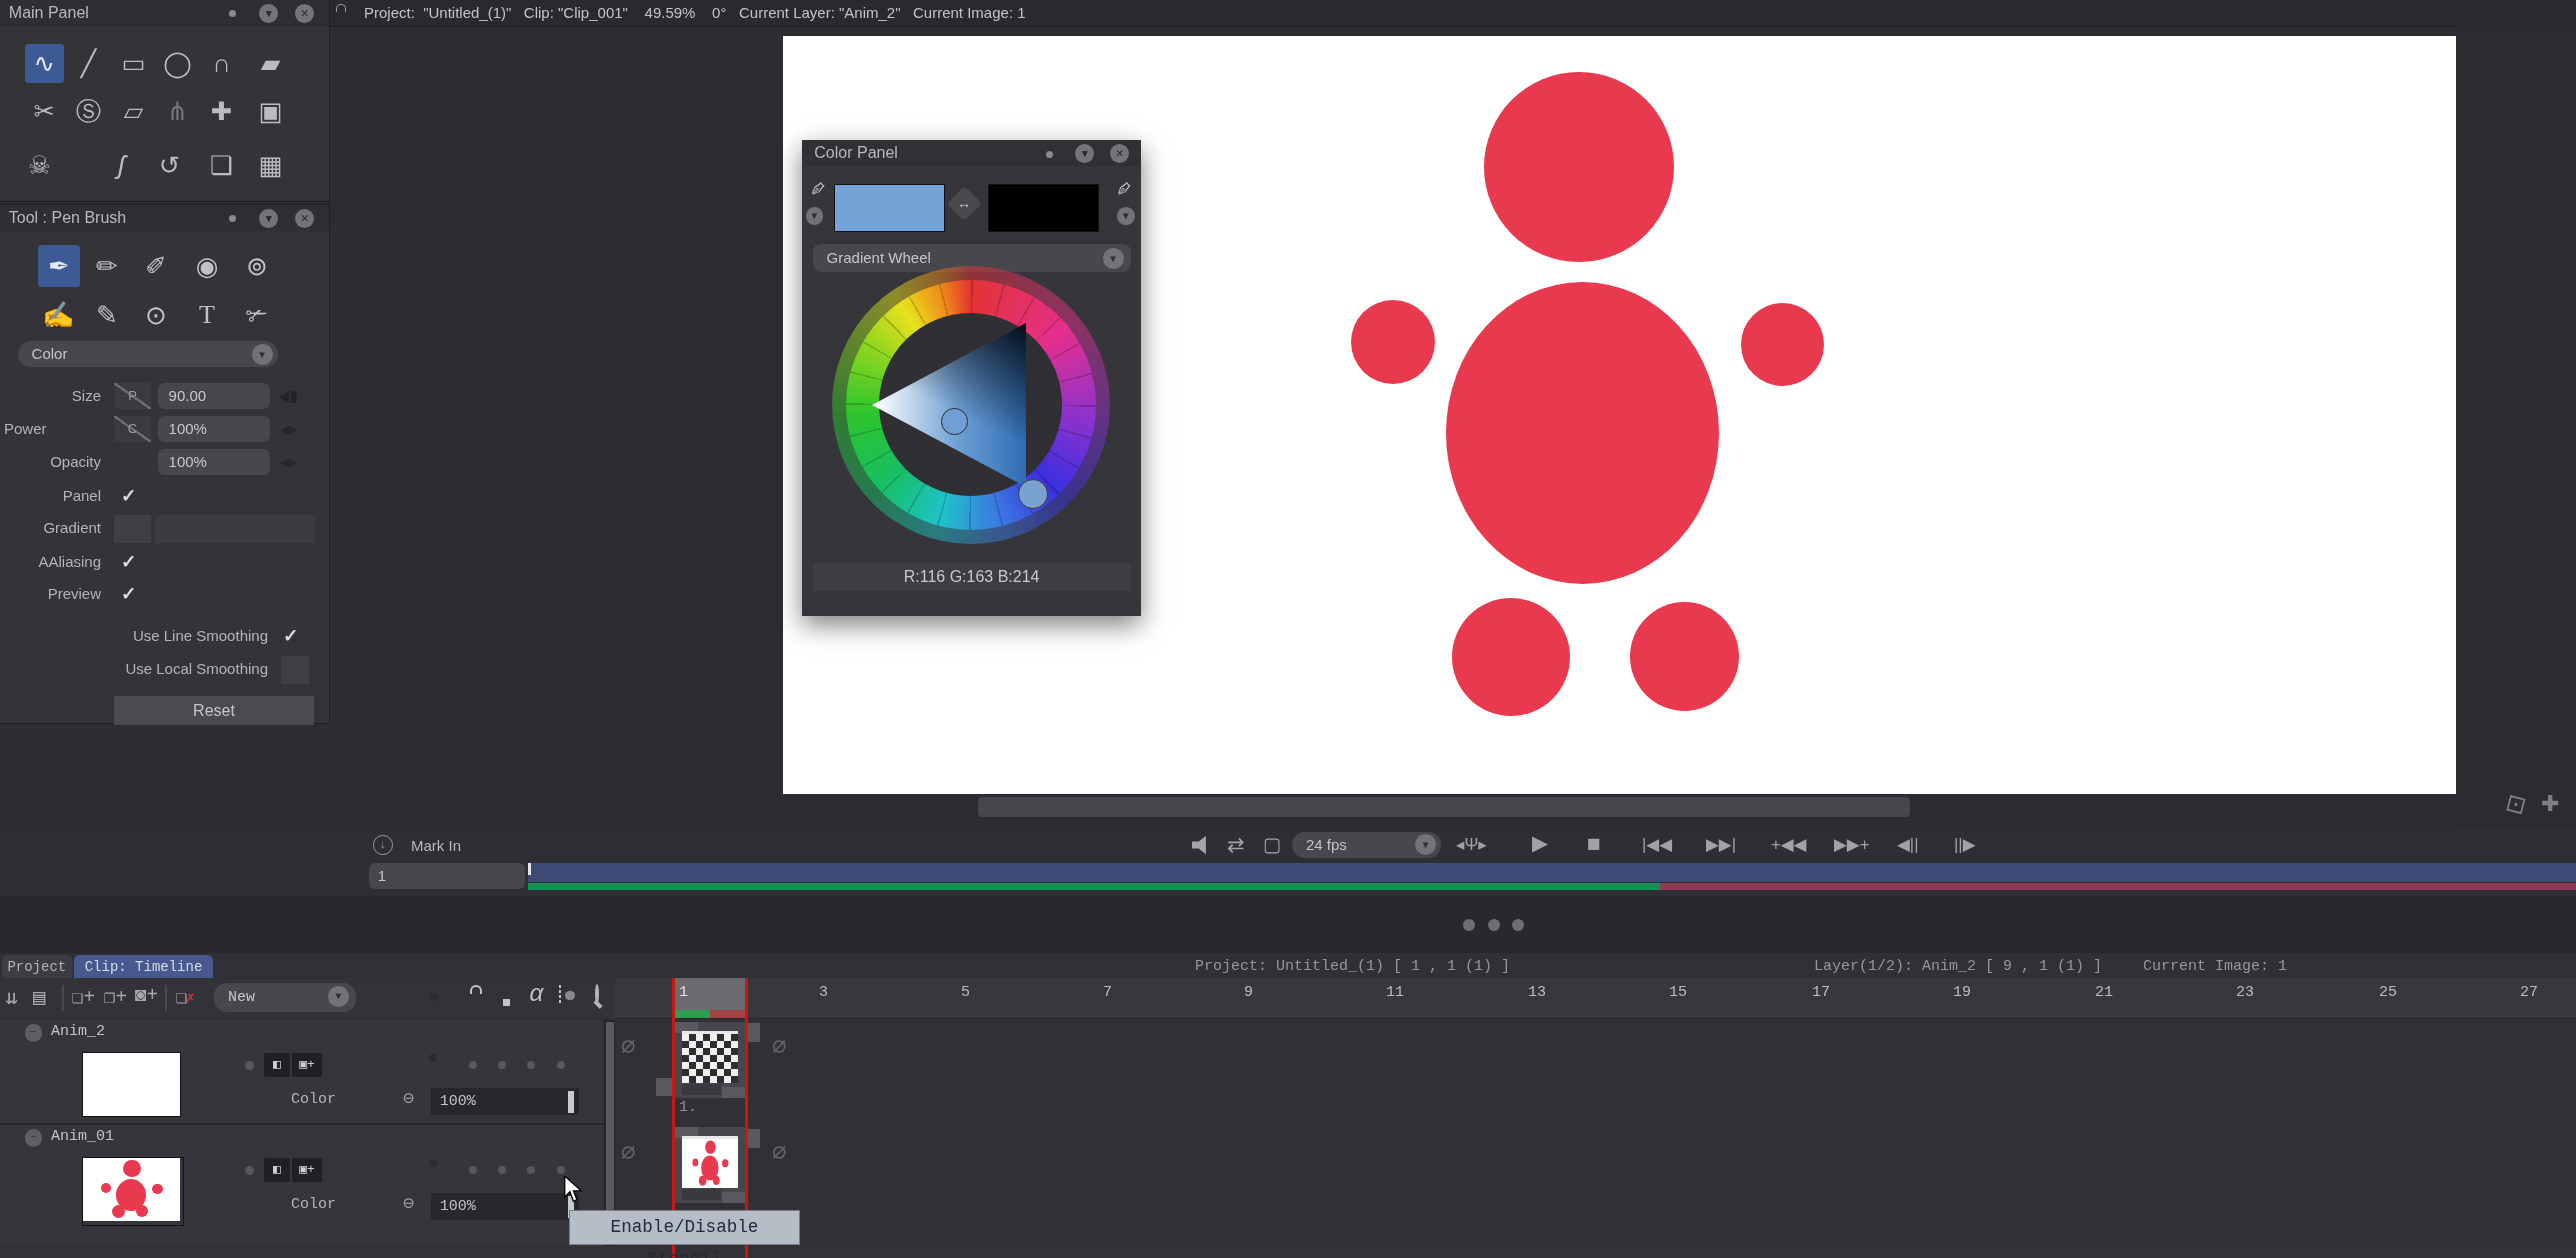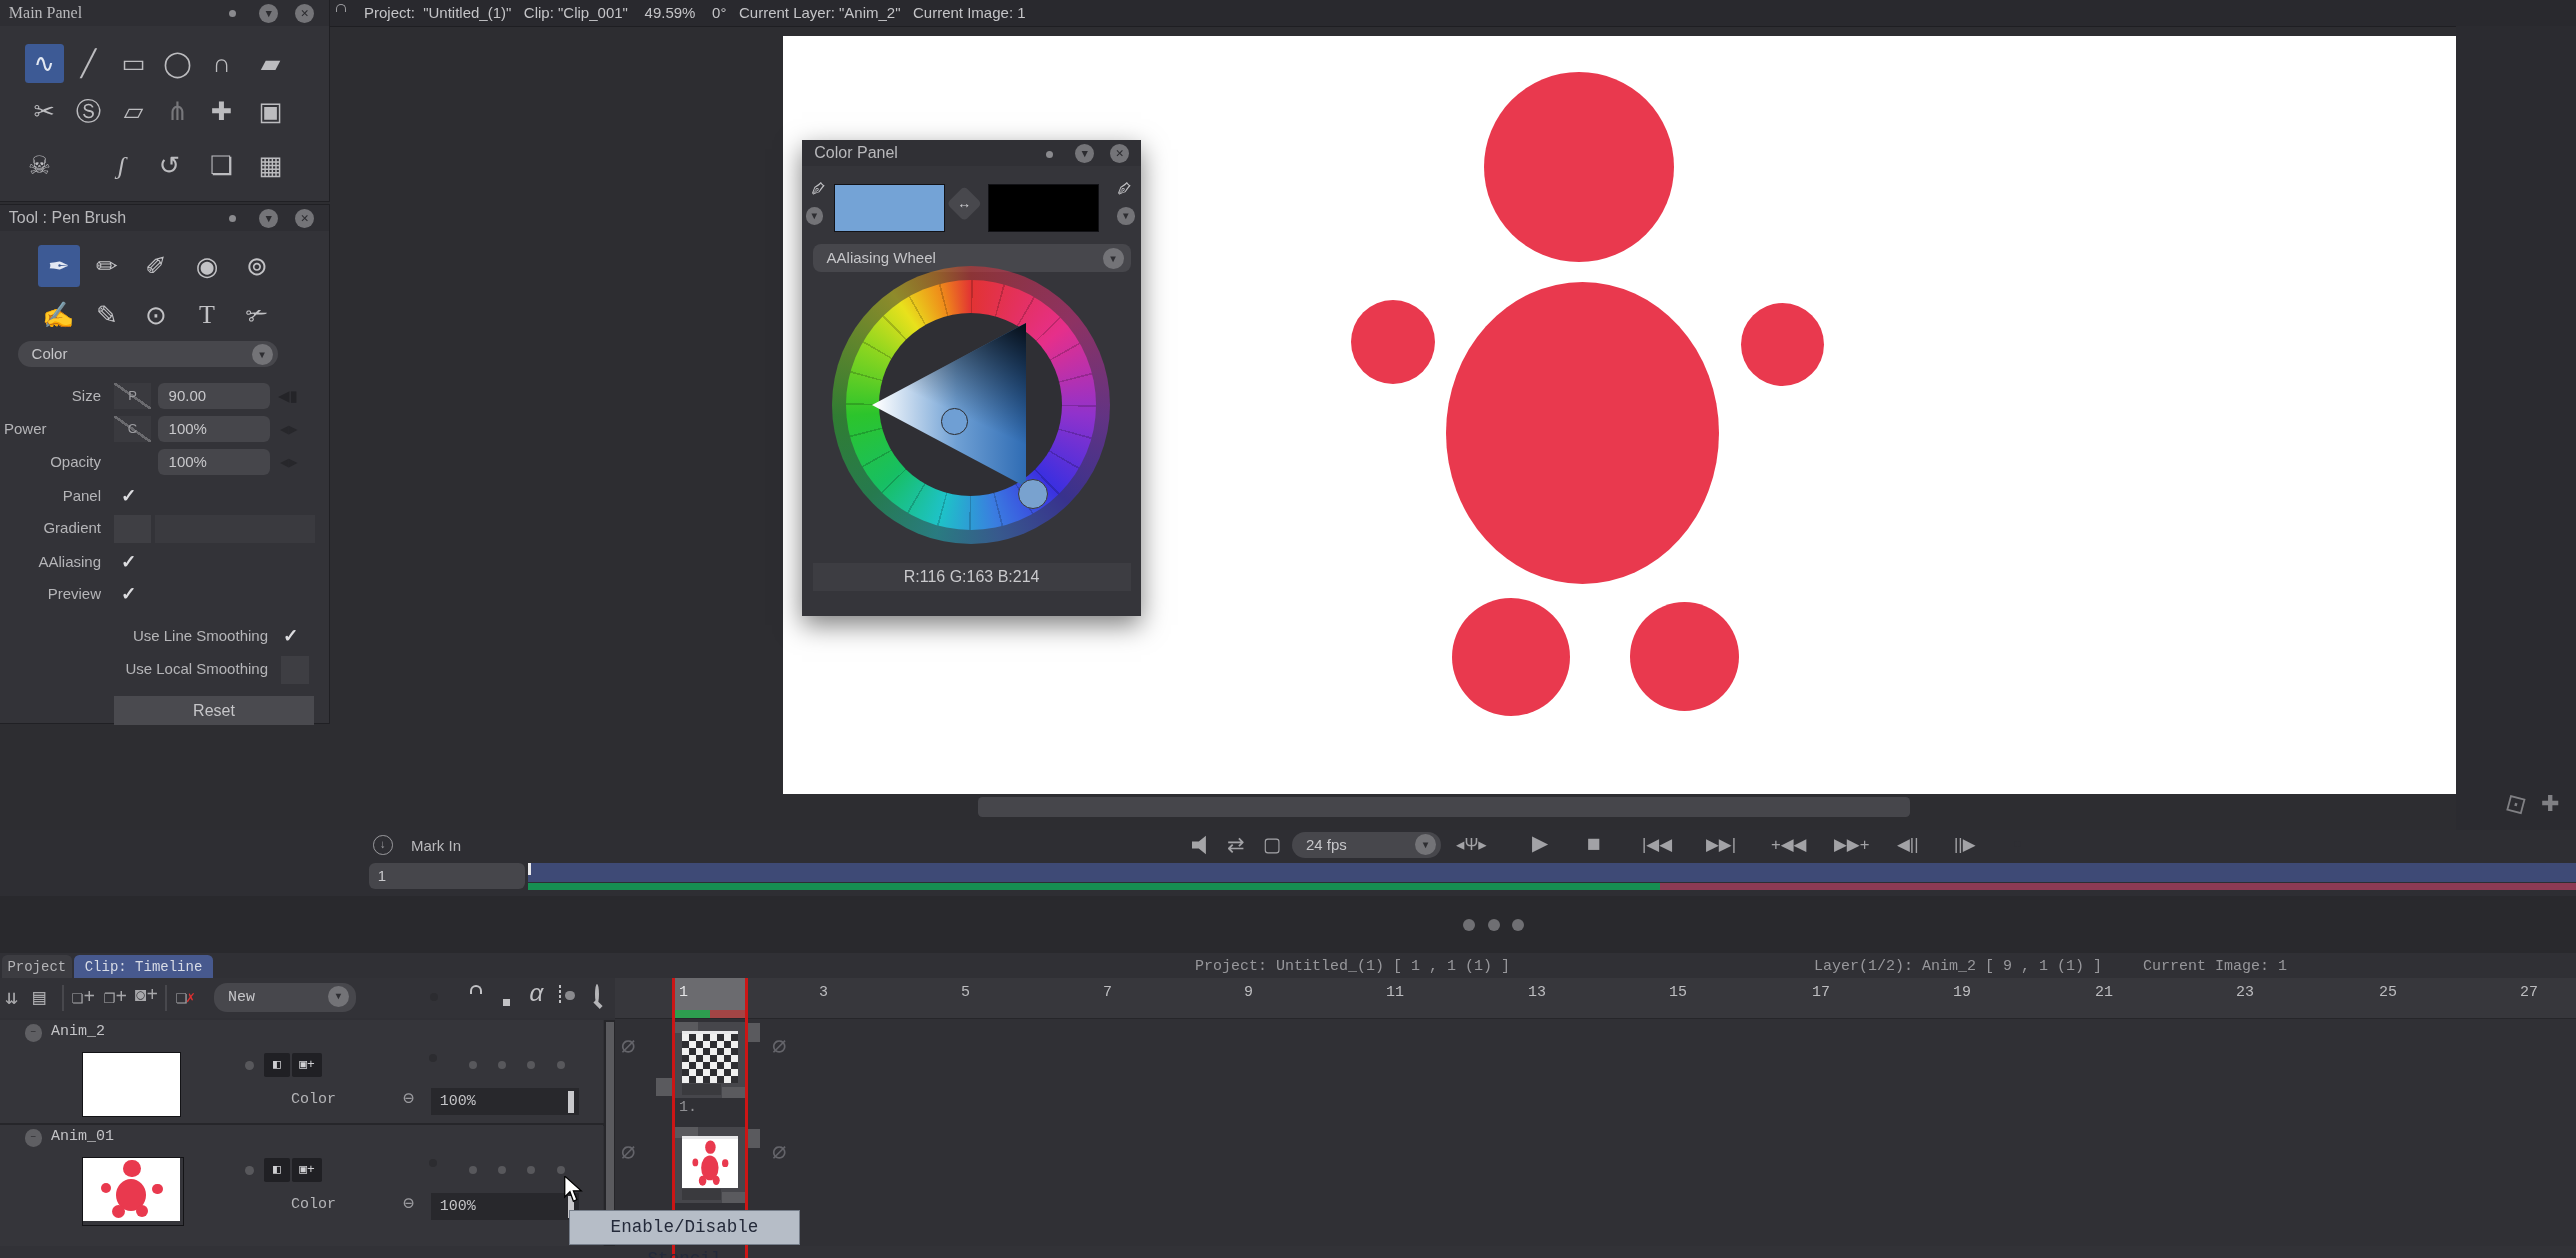--- a/index.html
+++ b/index.html
@@ -97,21 +97,21 @@
     <div class="a circle" style="left:568px;top:264px;width:84px;height:84px;"></div>
     <div class="a circle" style="left:958px;top:267px;width:83px;height:83px;"></div>
     <div class="a circle" style="left:669px;top:562px;width:118px;height:118px;"></div>
     <div class="a circle" style="left:847px;top:566px;width:109px;height:109px;"></div>
   </div>
 
   <div class="a" style="left:978px;top:797px;width:932px;height:20px;background:#46464b;border-radius:4.4px;"></div>
   <span class="a" style="left:2506px;top:790px;font-size:24px;color:#808084;transform:rotate(15deg);">⊡</span>
   <span class="a" style="left:2541px;top:791px;font-size:22px;color:#808084;">✚</span>
 
-  <div class="a panel" style="left:0;top:0;width:329px;height:201px;font-family:Liberation Serif, serif;">
+  <div class="a panel" style="left:0;top:0;width:329px;height:201px;">
     <div class="a" style="left:0;top:0;width:329px;height:25.5px;background:#2e2e33;">
       <span class="a ptitle" style="left:8.8px;top:0;">Main Panel</span>
       <span class="a win-dot" style="left:229px;top:9.7px;"></span>
       <span class="a win-btn" style="left:259px;top:3.5px;">▼</span>
       <span class="a win-btn" style="left:295px;top:3.5px;">✕</span>
     </div>
 
     <div class="a toolcell sel" style="left:24.6px;top:44px;">∿</div>
     <div class="a toolcell" style="left:69px;top:44px;">╱</div>
     <div class="a toolcell" style="left:114px;top:44px;">▭</div>
@@ -209,21 +209,21 @@
     <span class="a chev" style="left:3.5px;top:67px;width:17.6px;height:17.6px;line-height:17.6px;">▼</span>
     <div class="a" style="left:32px;top:44px;width:109px;height:46px;background:var(--primary-swatch,#74a3d6);border:0.9px solid #121216;"></div>
     <div class="a i-swap" style="left:150px;top:51px;">
       <span>↔</span>
     </div>
     <div class="a" style="left:186px;top:44px;width:109px;height:46px;background:var(--secondary-swatch,#000);border:0.9px solid #121216;"></div>
     <span class="a i-dropper" style="left:313px;top:37px;">✑</span>
     <span class="a chev" style="left:315px;top:67px;width:17.6px;height:17.6px;line-height:17.6px;">▼</span>
 
     <div class="a dropdown" style="left:10.6px;top:104px;width:318px;height:28px;border-radius:8px;">
-      <span class="a" style="left:14px;top:0;line-height:28px;">AAliasing Wheel</span>
+      <span class="a" style="left:14px;top:0;line-height:28px;">Gradient Wheel</span>
       <span class="a chev" style="left:290px;top:3.5px;">▼</span>
     </div>
 
     <div class="a" style="left:30px;top:126px;width:278px;height:278px;">
       <div class="a wheelring" style="left:0;top:0;width:278px;height:278px;opacity:0.5;"></div>
       <div class="a wheelring" style="left:14px;top:14px;width:250px;height:250px;"></div>
       <div class="a wheelseg" style="left:14px;top:14px;width:250px;height:250px;"></div>
       <div class="a" style="left:47px;top:47px;width:183px;height:183px;border-radius:50%;background:#2f2f34;"></div>
       <div class="a" style="left:40px;top:57px;width:154px;height:164px;
                   clip-path:polygon(0% 50%, 100% 0%, 100% 100%);

